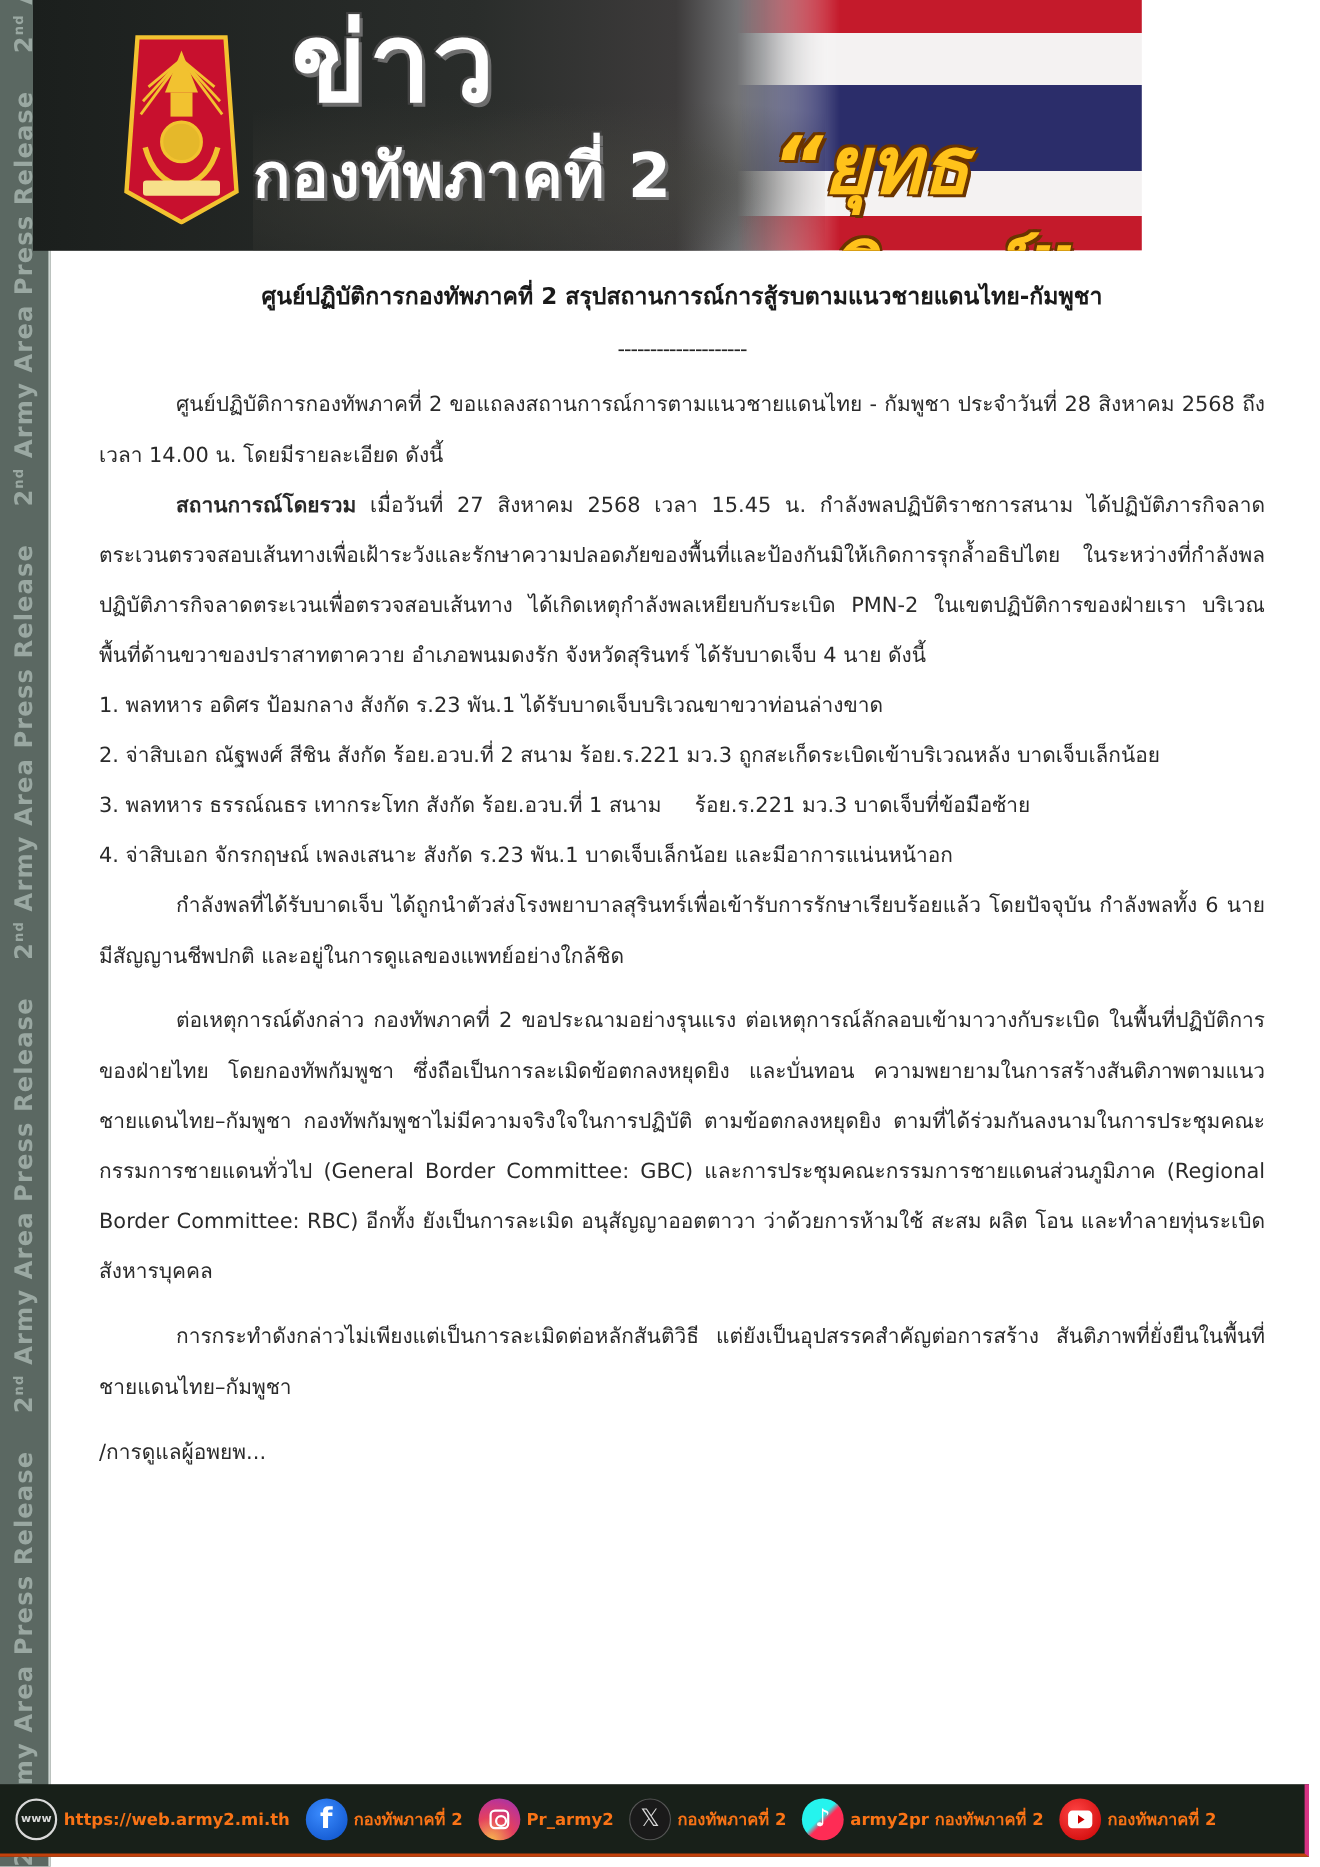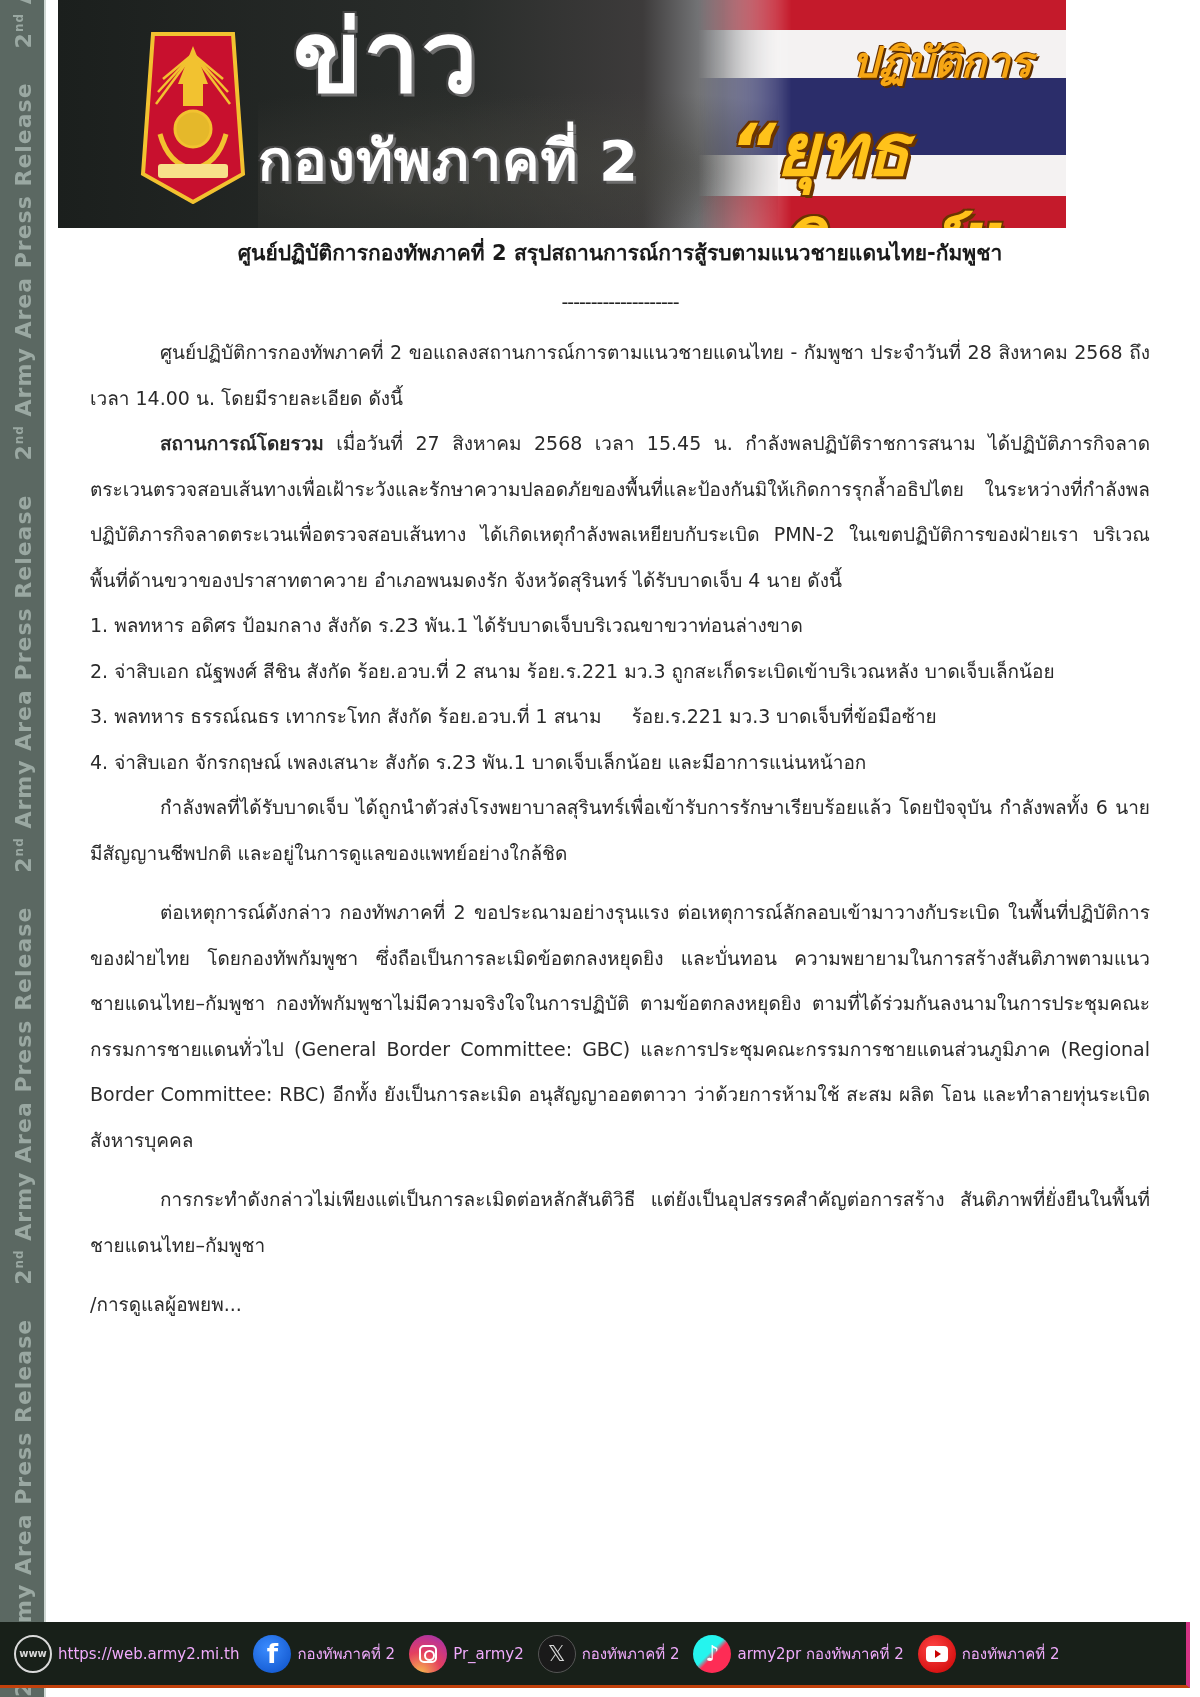--- a/index.html
+++ b/index.html
@@ -17,21 +17,21 @@
     transform-origin: 0 0; transform: translate(0, 1697px) rotate(-90deg);
     display: flex; align-items: center; white-space: nowrap;
     font-family: "DejaVu Sans", sans-serif; font-weight: bold; font-size: 22px;
     color: #9aa8a2; letter-spacing: 1px;
   }
   .sidebar .strip span.rep { padding-right: 34px; }
   .sidebar .strip sup { font-size: 12px; }
 
   
   .banner {
-    position: absolute; left: 58px; top: 0; width: 1008px; height: 228px;
+    position: absolute; left: 30px; top: 0; width: 1008px; height: 228px;
     background: linear-gradient(90deg, #1b1f1d 0%, #2a2d2b 40%, #3d3b3b 58%, #8a8c8f 66%, #ffffff 72%);
     overflow: hidden;
     padding-left: 48px;
   }
   .banner .soldiers {
     position: absolute; left: 200px; top: 70px; width: 520px; height: 160px;
     background: radial-gradient(ellipse at 30% 70%, rgba(60,60,55,0.7), rgba(0,0,0,0) 60%),
                 radial-gradient(ellipse at 70% 60%, rgba(70,70,65,0.6), rgba(0,0,0,0) 55%);
   }
   .flag {
@@ -66,21 +66,21 @@
     color: #f6a614; text-shadow: 2px 2px 0 #5b2d00, -1px -1px 0 #6a3400;
   }
   .op-name {
     position: absolute; left: 672px; top: 100px;
     font-family: "DejaVu Sans", sans-serif; font-weight: bold; font-style: italic; font-size: 72px; line-height: 100px;
     color: #ffc21a; text-shadow: 3px 3px 0 #6a3400, -2px -2px 0 #6a3400, 2px -2px 0 #6a3400, -2px 2px 0 #6a3400;
   }
 
   
   .doc {
-    position: absolute; left: 90px; top: 224px; width: 1060px;
+    position: absolute; left: 90px; top: 240px; width: 1060px;
     font-family: "DejaVu Sans", "Liberation Sans", sans-serif; font-size: 19px; color: #2a2a2a;
   }
   .doc-title {
     text-align: center; font-weight: bold; font-size: 21px; line-height: 58px; color: #1a1a1a;
   }
   .doc-divider { text-align: center; font-size: 19px; line-height: 40px; color: #222; letter-spacing: -1px; }
   .para { line-height: 45.5px; text-align: justify; }
   .para.indent { text-indent: 70px; }
   .para .bold { font-weight: bold; }
   .gap { height: 8px; }
@@ -88,21 +88,21 @@
   .continued { text-align: left; line-height: 60px; margin-top: 6px; }
 
   
   .footer {
     position: absolute; left: 0; top: 1622px; width: 1190px; height: 66px;
     background: #182019; display: flex; align-items: center; padding-left: 14px;
     border-bottom: 3px solid #c2410c; border-right: 4px solid #d63384;
   }
   .footer .item { display: flex; align-items: center; margin-right: 14px; }
   .footer .label {
-    color: #f0abfc; font-family: "DejaVu Sans", sans-serif; font-weight: normal; font-size: 15px; margin-left: 6px; white-space: nowrap;
+    color: #f97316; font-family: "DejaVu Sans", sans-serif; font-weight: bold; font-size: 15px; margin-left: 6px; white-space: nowrap;
   }
   .footer .icon {
     width: 38px; height: 38px; border-radius: 50%; display: flex; align-items: center; justify-content: center;
     font-family: "DejaVu Sans", sans-serif; font-weight: bold; color: #fff; font-size: 22px; flex: 0 0 auto;
   }
   .icon.www { background: transparent; border: 2px solid #d9d9d9; color: #d9d9d9; font-size: 10px; }
   .icon.fb { background: radial-gradient(circle at 40% 35%, #3b8cff, #0b4fc7); font-size: 26px; }
   .icon.ig { background: radial-gradient(circle at 30% 100%, #f8b84e, #e4405f 45%, #c1358f 75%, #8a3ab9); }
   .icon.ig .cam { width: 18px; height: 18px; border: 2.5px solid #fff; border-radius: 5px; position: relative; }
   .icon.ig .cam::after { content: ""; position: absolute; left: 3px; top: 3px; width: 7px; height: 7px; border: 2px solid #fff; border-radius: 50%; }
@@ -141,21 +141,20 @@
         <path d="M55 30 L92 80"></path>
     </g>
     <rect x="45" y="60" width="20" height="22" fill="#f2c230"></rect>
     <circle cx="55" cy="105" r="18" fill="#e5b82a" stroke="#f2c230" stroke-width="3"></circle>
     <path d="M22 110 Q30 140 55 145 Q80 140 88 110" stroke="#f2c230" stroke-width="5" fill="none"></path>
     <rect x="20" y="140" width="70" height="14" rx="3" fill="#f7e08a"></rect>
   </svg>
 
   <div class="title-main">ข่าว</div>
   <div class="title-sub">กองทัพภาคที่ 2</div>
-  <div class="op-label">ปฏิบัติการ</div>
   <div class="op-name">“ยุทธบดินทร์”</div>
 </div>
 
 <div class="doc">
   <div class="doc-title">ศูนย์ปฏิบัติการกองทัพภาคที่ 2 สรุปสถานการณ์การสู้รบตามแนวชายแดนไทย-กัมพูชา</div>
   <div class="doc-divider">--------------------</div>
   <div class="gap"></div>
 
   <p class="para indent">ศูนย์ปฏิบัติการกองทัพภาคที่ 2 ขอแถลงสถานการณ์การตามแนวชายแดนไทย - กัมพูชา ประจำวันที่ 28 สิงหาคม 2568 ถึงเวลา 14.00 น. โดยมีรายละเอียด ดังนี้</p>
 

